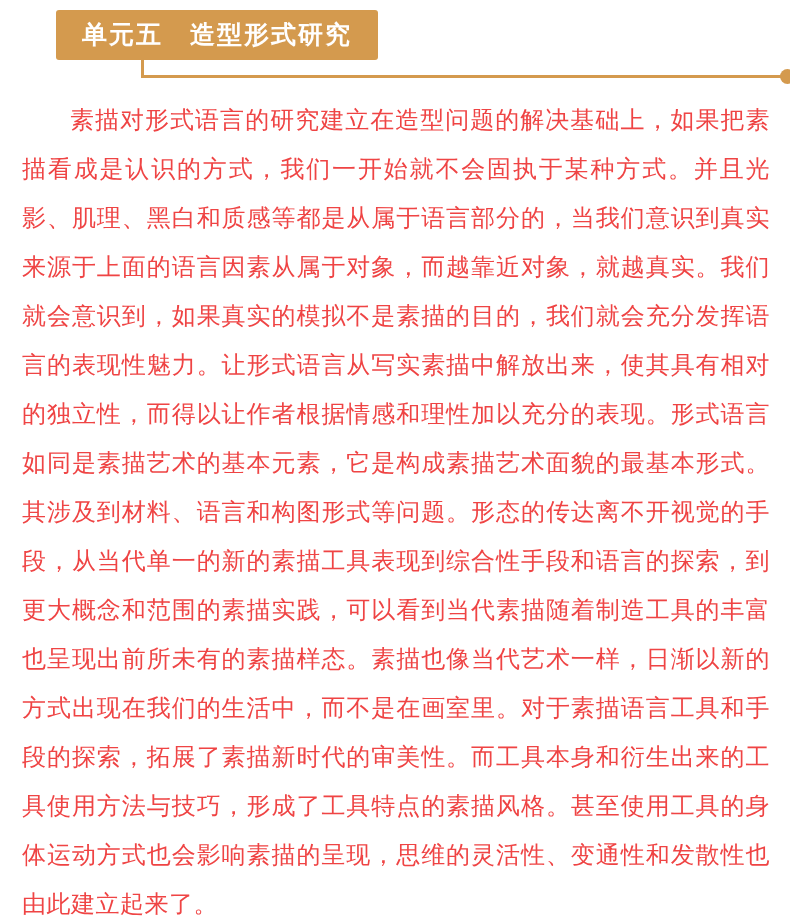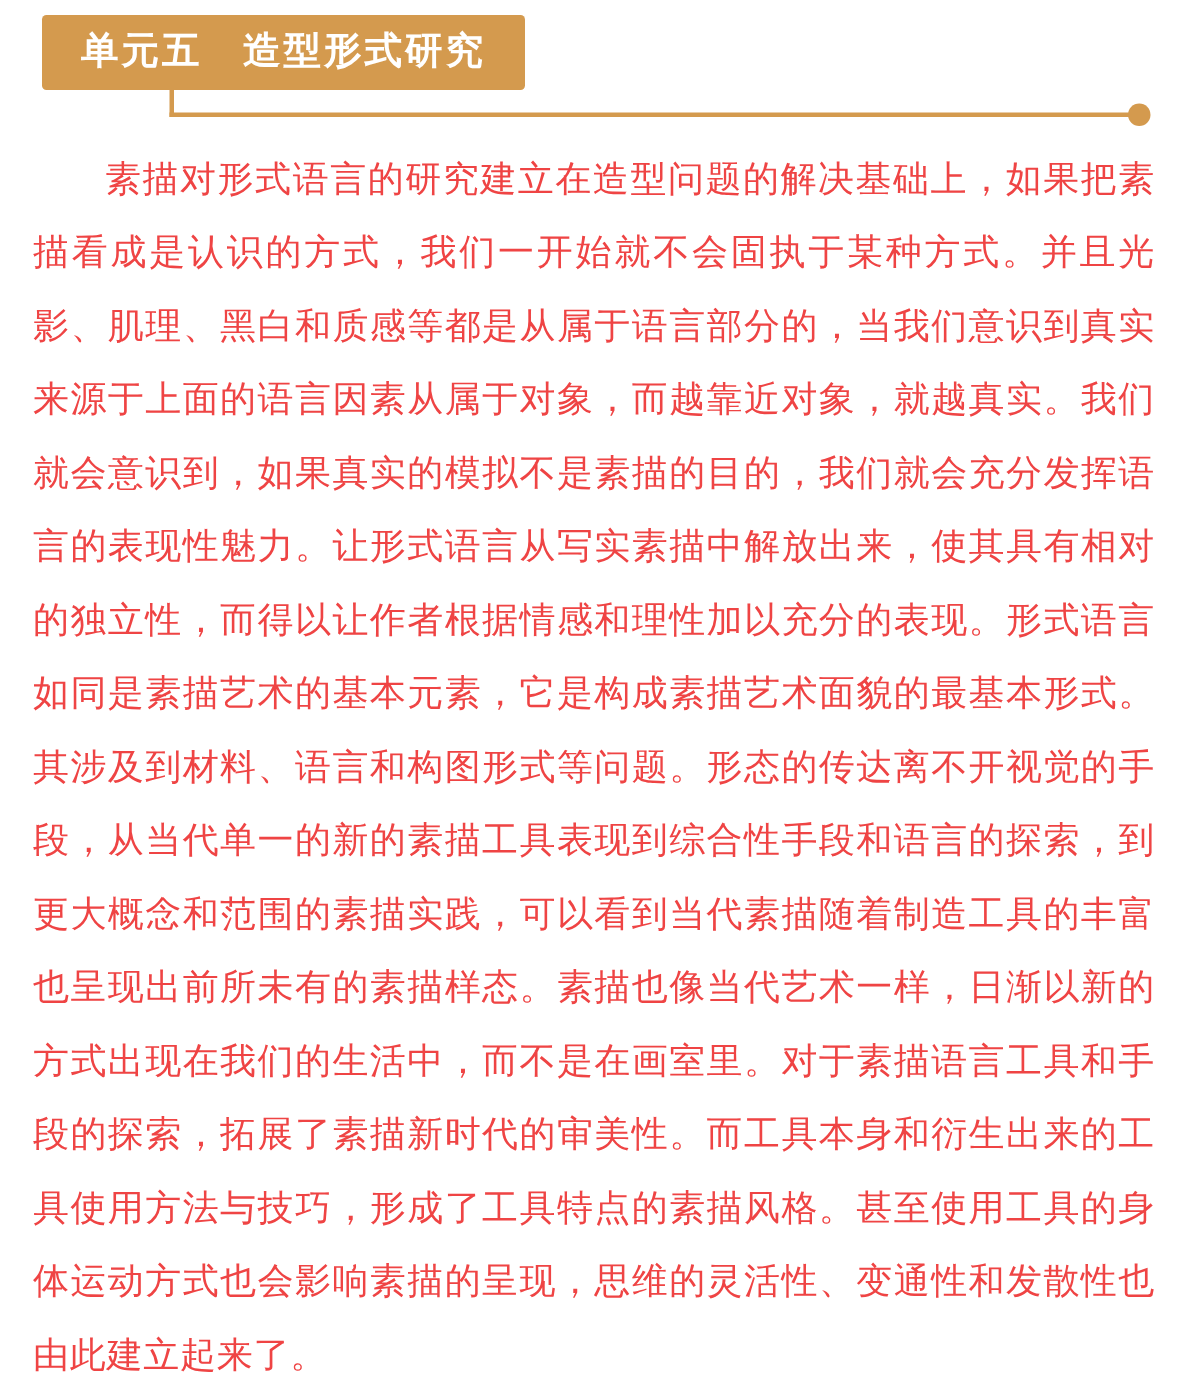--- a/index.html
+++ b/index.html
@@ -11,20 +11,21 @@
     height: 920px;
     background: #ffffff;
     font-family: "Liberation Sans", sans-serif;
     overflow: hidden;
   }
   .page {
     position: relative;
     width: 790px;
     height: 920px;
     box-sizing: border-box;
+    padding-left: 28px;
   }
 
   
   .header {
     position: relative;
     padding: 14px 0 0 0;
     height: 92px;
     box-sizing: border-box;
   }
   .title-tag {

